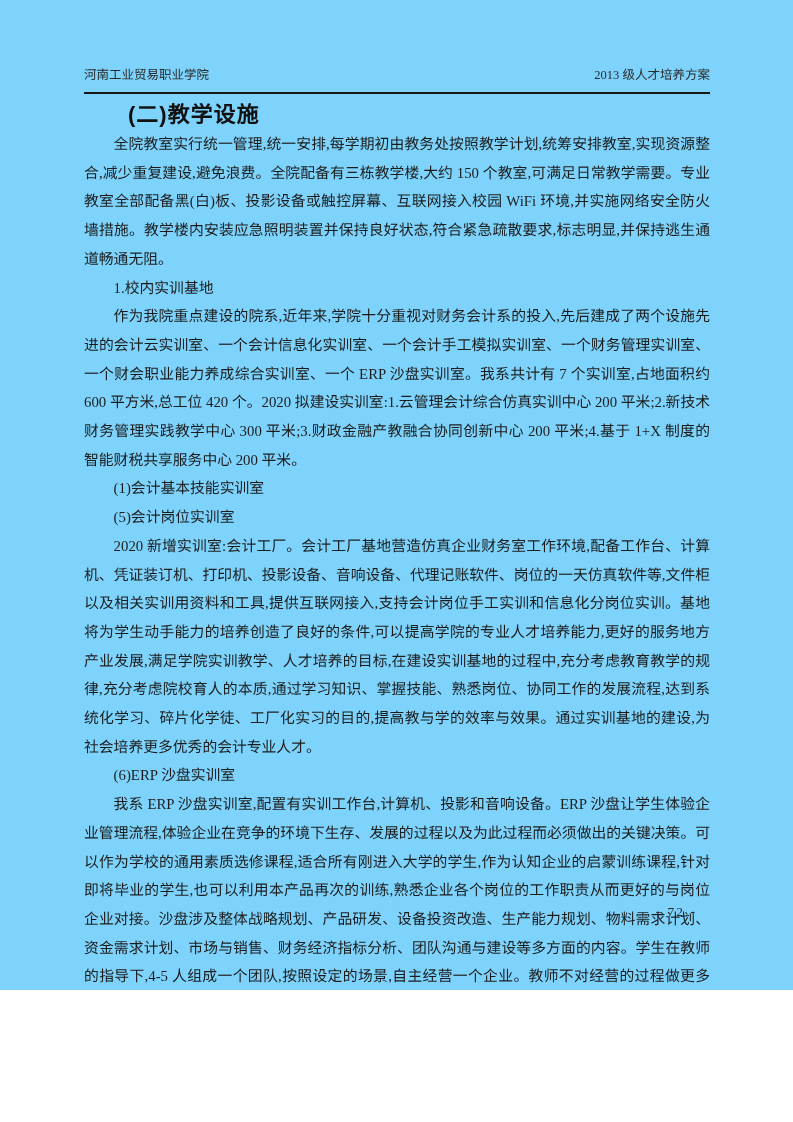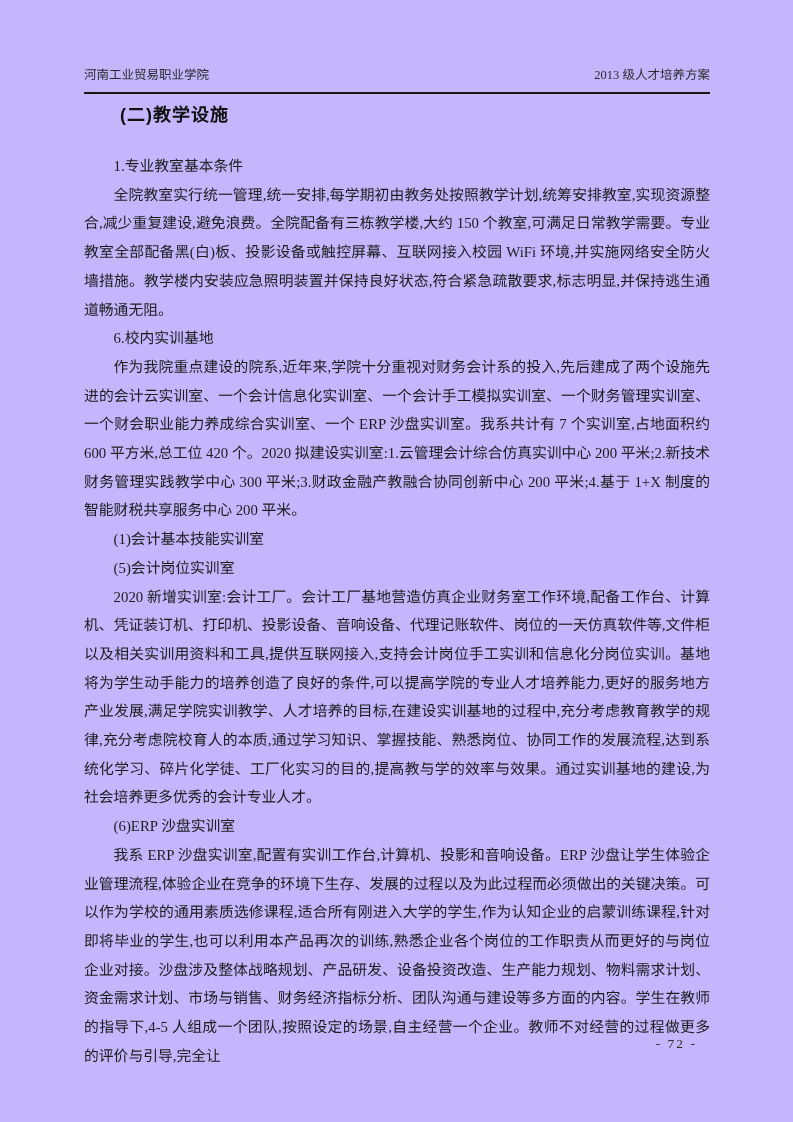--- a/index.html
+++ b/index.html
@@ -6,23 +6,23 @@
   body {
     width: 793px; height: 1122px;
     background: #ffffff;
     font-family: "Liberation Serif", "DejaVu Serif", serif;
     color: #1c1c1c;
     -webkit-font-smoothing: antialiased;
   }
   .page {
     position: relative;
     box-sizing: border-box;
-    width: 793px; height: 1122px;
+    width: 793px; height: 990px;
     padding: 66px 83px 0 84px;
-    background: #c4b5fd;
+    background: #7dd3fc;
     overflow: hidden;
   }
   .header {
     display: flex;
     justify-content: space-between;
     align-items: flex-end;
     font-size: 12.5px;
     line-height: 18px;
     padding-bottom: 8px;
     border-bottom: 2.5px solid #161616;
@@ -30,24 +30,24 @@
   }
   .content {
     margin-top: 8px;
     font-size: 14.8px;
     line-height: 28.7px;
     text-align: justify;
     text-justify: inter-character;
   }
   .doc-title {
     font-family: "Liberation Sans", "DejaVu Sans", sans-serif;
-    font-size: 18px;
+    font-size: 22px;
     font-weight: 700;
     letter-spacing: 1px;
-    margin: 2px 0 24px 0;
+    margin: 2px 0 2px 0;
     text-indent: 2em;
     line-height: 26px;
     color: #111;
   }
   .content p {
     margin: 0;
     text-indent: 2em;
   }
   .footer {
     position: absolute;
@@ -64,24 +64,23 @@
 <div class="page">
 
   <div class="header">
     <span>河南工业贸易职业学院</span>
     <span>2013 级人才培养方案</span>
   </div>
 
   <div class="content">
     <h1 class="doc-title">(二)教学设施</h1>
 
-    <p>1.专业教室基本条件</p>
     <p>全院教室实行统一管理,统一安排,每学期初由教务处按照教学计划,统筹安排教室,实现资源整合,减少重复建设,避免浪费。全院配备有三栋教学楼,大约 150 个教室,可满足日常教学需要。专业教室全部配备黑(白)板、投影设备或触控屏幕、互联网接入校园 WiFi 环境,并实施网络安全防火墙措施。教学楼内安装应急照明装置并保持良好状态,符合紧急疏散要求,标志明显,并保持逃生通道畅通无阻。</p>
 
-    <p>6.校内实训基地</p>
+    <p>1.校内实训基地</p>
     <p>作为我院重点建设的院系,近年来,学院十分重视对财务会计系的投入,先后建成了两个设施先进的会计云实训室、一个会计信息化实训室、一个会计手工模拟实训室、一个财务管理实训室、一个财会职业能力养成综合实训室、一个 ERP 沙盘实训室。我系共计有 7 个实训室,占地面积约 600 平方米,总工位 420 个。2020 拟建设实训室:1.云管理会计综合仿真实训中心 200 平米;2.新技术财务管理实践教学中心 300 平米;3.财政金融产教融合协同创新中心 200 平米;4.基于 1+X 制度的智能财税共享服务中心 200 平米。</p>
 
     <p>(1)会计基本技能实训室</p>
 
     <p>(5)会计岗位实训室</p>
     <p>2020 新增实训室:会计工厂。会计工厂基地营造仿真企业财务室工作环境,配备工作台、计算机、凭证装订机、打印机、投影设备、音响设备、代理记账软件、岗位的一天仿真软件等,文件柜以及相关实训用资料和工具,提供互联网接入,支持会计岗位手工实训和信息化分岗位实训。基地将为学生动手能力的培养创造了良好的条件,可以提高学院的专业人才培养能力,更好的服务地方产业发展,满足学院实训教学、人才培养的目标,在建设实训基地的过程中,充分考虑教育教学的规律,充分考虑院校育人的本质,通过学习知识、掌握技能、熟悉岗位、协同工作的发展流程,达到系统化学习、碎片化学徒、工厂化实习的目的,提高教与学的效率与效果。通过实训基地的建设,为社会培养更多优秀的会计专业人才。</p>
 
     <p>(6)ERP 沙盘实训室</p>
     <p>我系 ERP 沙盘实训室,配置有实训工作台,计算机、投影和音响设备。ERP 沙盘让学生体验企业管理流程,体验企业在竞争的环境下生存、发展的过程以及为此过程而必须做出的关键决策。可以作为学校的通用素质选修课程,适合所有刚进入大学的学生,作为认知企业的启蒙训练课程,针对即将毕业的学生,也可以利用本产品再次的训练,熟悉企业各个岗位的工作职责从而更好的与岗位企业对接。沙盘涉及整体战略规划、产品研发、设备投资改造、生产能力规划、物料需求计划、资金需求计划、市场与销售、财务经济指标分析、团队沟通与建设等多方面的内容。学生在教师的指导下,4-5 人组成一个团队,按照设定的场景,自主经营一个企业。教师不对经营的过程做更多的评价与引导,完全让</p>
   </div>

